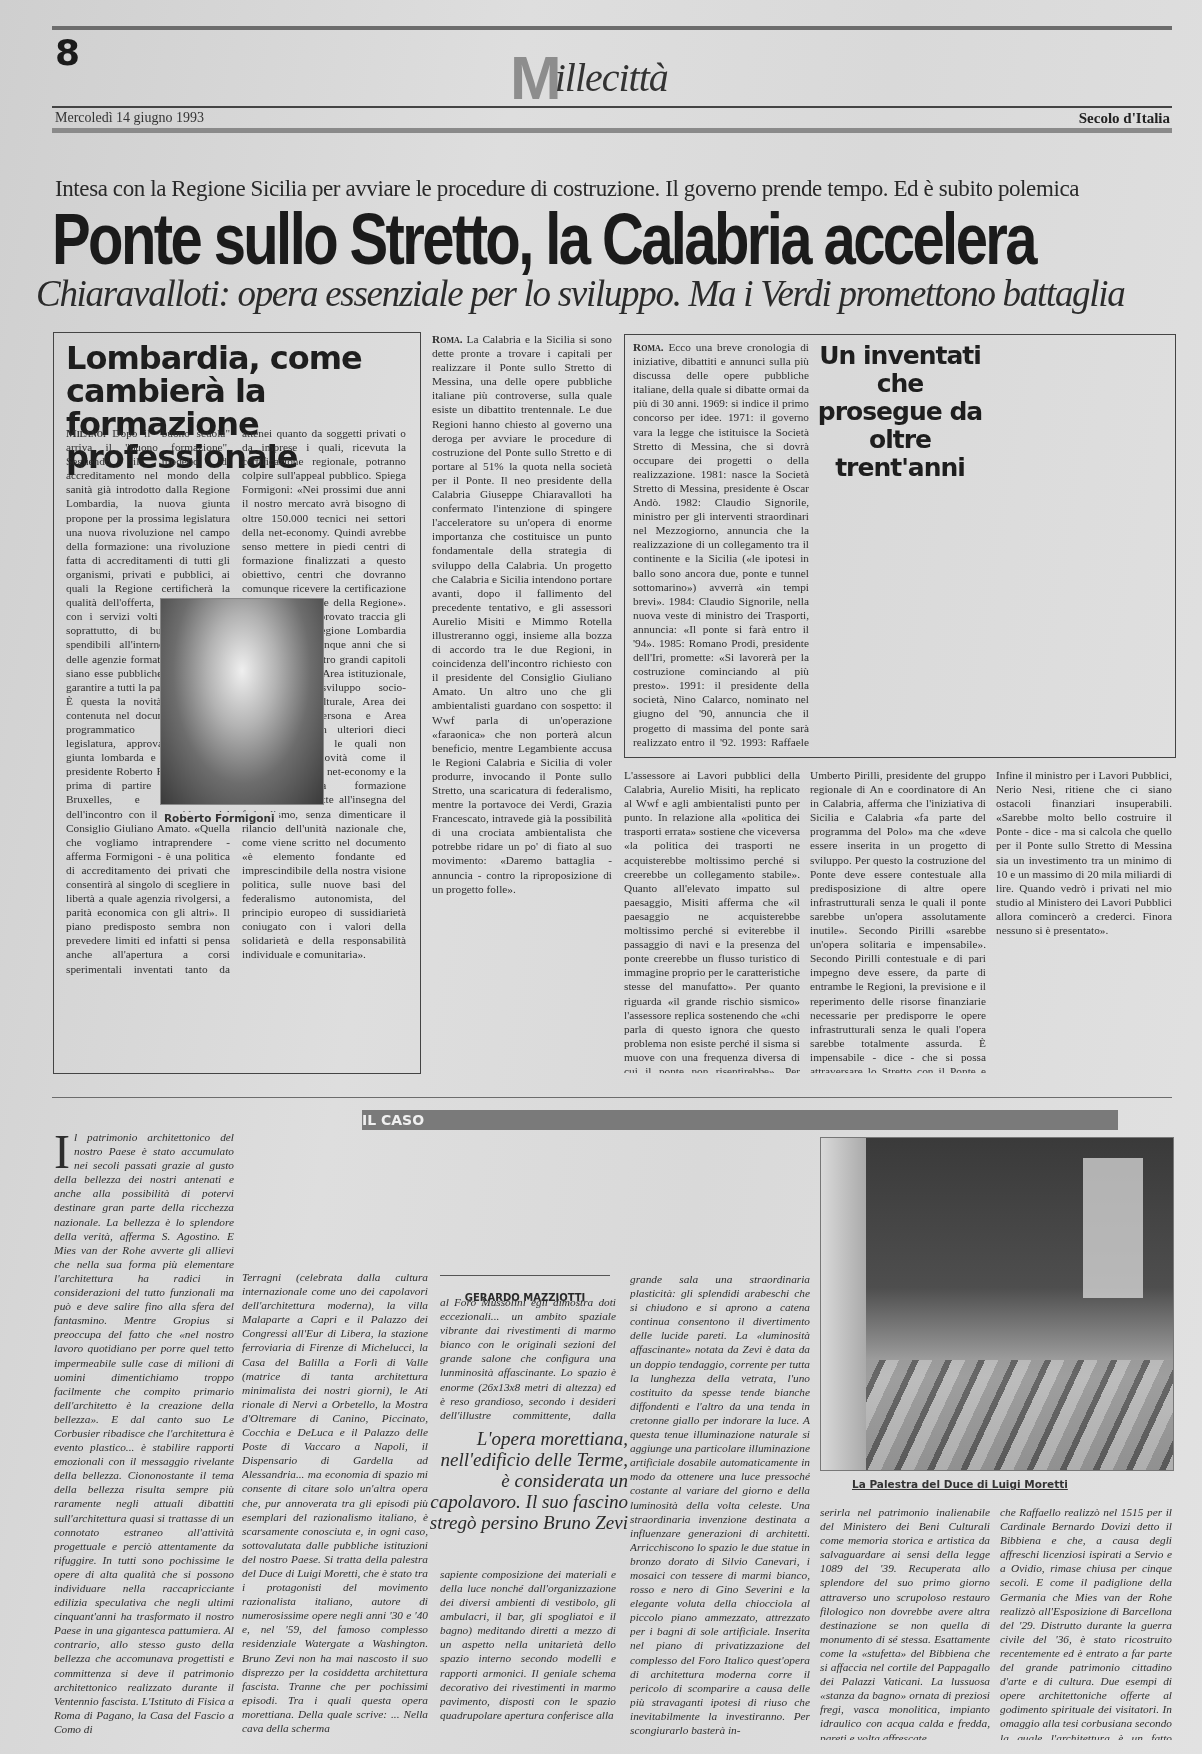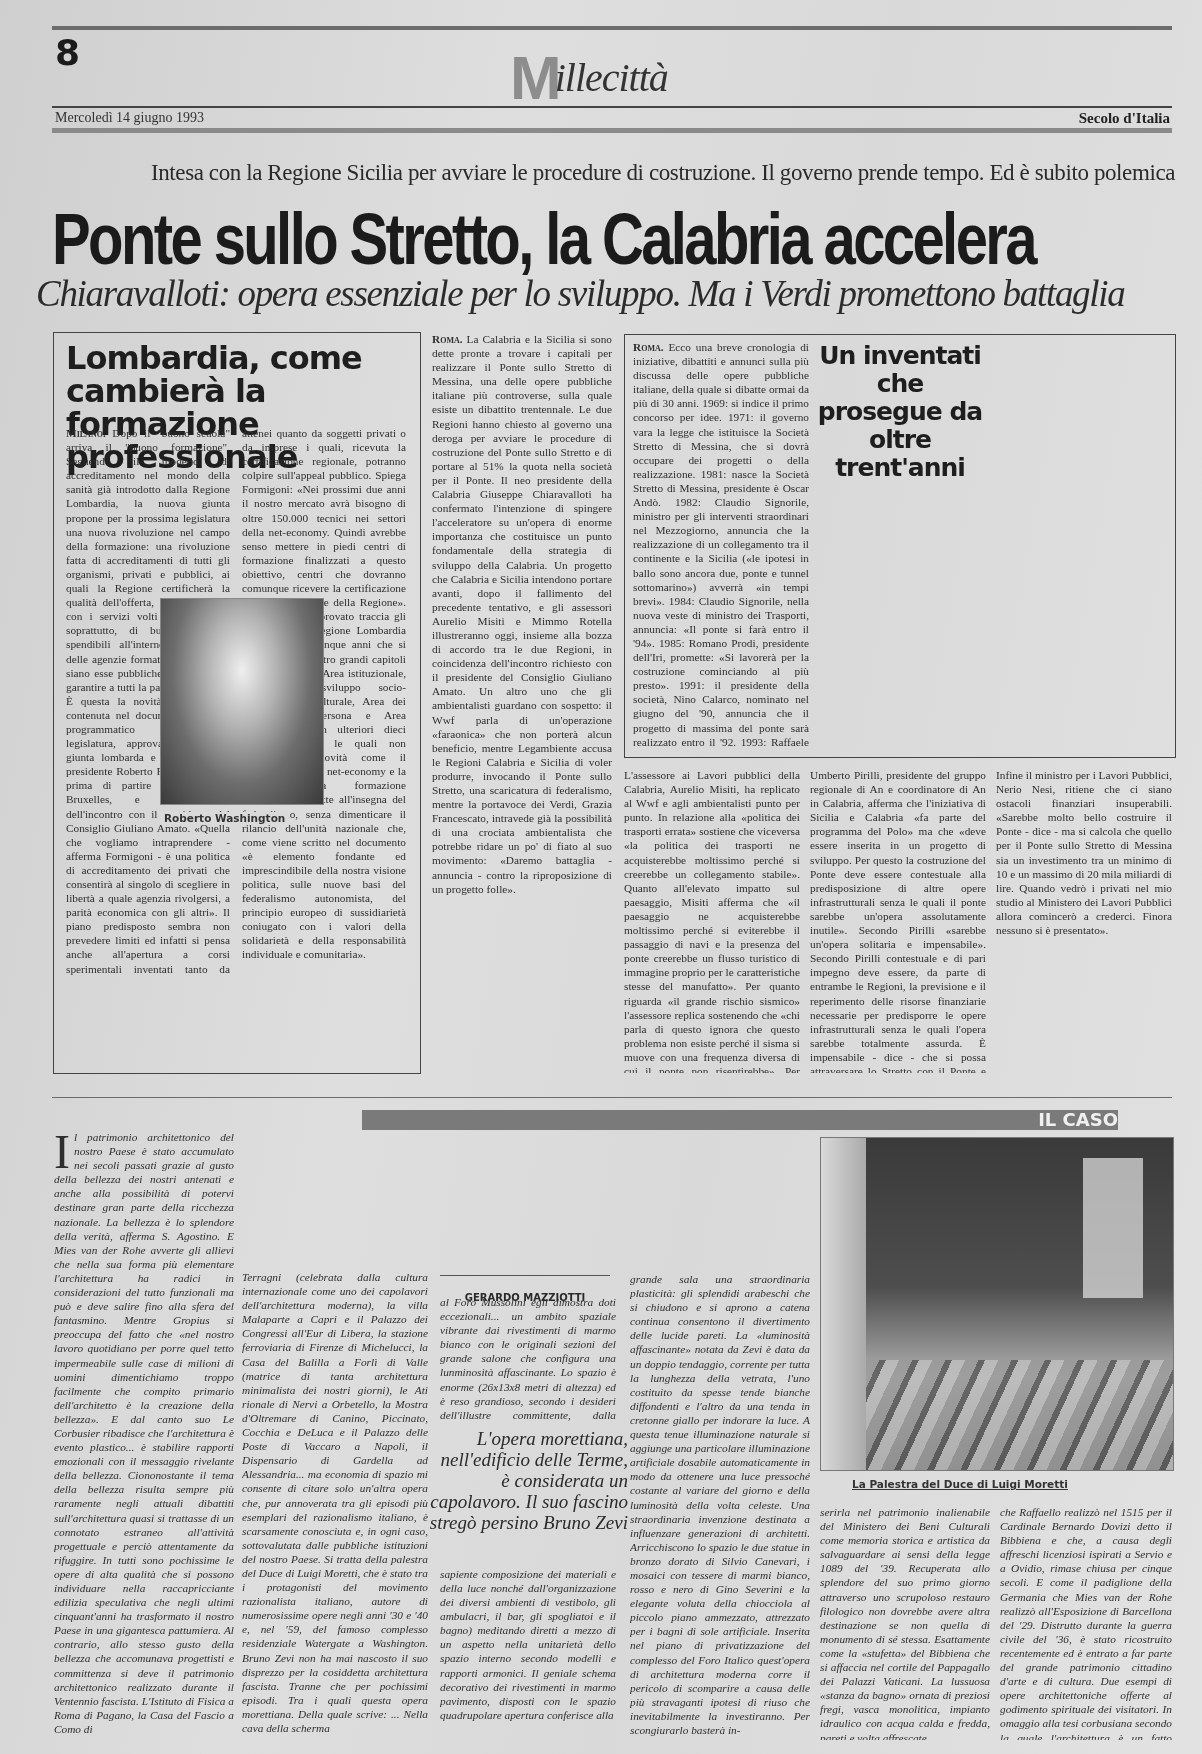--- a/index.html
+++ b/index.html
@@ -4,31 +4,31 @@
 <style>
   html,body{margin:0;padding:0;}
   body{width:1202px;height:1754px;background:#d6d6d6;font-family:"Liberation Serif",serif;color:#1e1e1e;position:relative;overflow:hidden;}
   .page{position:absolute;left:0;top:0;width:1202px;height:1754px;background:linear-gradient(100deg,#cfcfcf 0%,#dedede 35%,#d9d9d9 60%,#e2e2e2 100%);}
   .rule{position:absolute;left:52px;width:1120px;background:#6c6c6c;}
   .pagenum{position:absolute;left:55px;top:32px;font-family:"DejaVu Sans",sans-serif;font-weight:bold;font-size:36px;color:#1b1b1b;}
   .masthead{position:absolute;left:510px;top:42px;font-family:"Liberation Serif",serif;font-style:italic;font-size:40px;color:#333;letter-spacing:-1px;}
   .masthead .big{font-style:normal;font-weight:bold;font-size:62px;color:#8d8d8d;font-family:"Liberation Sans",sans-serif;vertical-align:-8px;margin-right:-6px;}
   .dateline{position:absolute;left:55px;top:110px;font-size:14px;color:#333;}
   .paper{position:absolute;right:32px;top:110px;font-size:15px;color:#222;font-weight:bold;margin-left:30px;}
-  .kicker{position:absolute;left:55px;top:160px;width:1120px;font-size:23px;letter-spacing:-0.4px;color:#2a2a2a;text-align:right;}
+  .kicker{position:absolute;left:55px;top:176px;width:1120px;font-size:23px;letter-spacing:-0.4px;color:#2a2a2a;}
   .headline{position:absolute;left:52px;top:196px;width:1130px;font-family:"Liberation Sans",sans-serif;font-weight:bold;font-size:58px;letter-spacing:-2.6px;transform:scaleY(1.25);transform-origin:left top;color:#1b1b1b;}
   .subhead{position:absolute;left:36px;top:272px;width:1130px;font-style:italic;font-size:37px;letter-spacing:-1.3px;color:#2b2b2b;}
   .box{position:absolute;border:1.5px solid #444;}
   .col{position:absolute;font-size:11.3px;line-height:14.1px;text-align:justify;color:#2e2e2e;overflow:hidden;}
   .col.it{font-style:italic;}
   .col b.lead{font-variant:small-caps;font-weight:bold;}
   .sidehead{position:absolute;font-family:"DejaVu Sans",sans-serif;font-weight:bold;color:#1e1e1e;letter-spacing:-1px;}
   .photo{position:absolute;background:radial-gradient(ellipse at 50% 35%,#efefef 0%,#b3b3b3 30%,#6d6d6d 60%,#3a3a3a 100%);border:1px solid #888;}
   .caption{position:absolute;font-family:"DejaVu Sans",sans-serif;font-size:10.5px;font-weight:bold;color:#333;}
-  .ilcaso{position:absolute;left:362px;top:1110px;width:756px;height:20px;background:#7a7a7a;color:#f0f0f0;font-family:"DejaVu Sans",sans-serif;font-weight:bold;font-size:18px;text-align:right;line-height:20px;}
+  .ilcaso{position:absolute;left:362px;top:1110px;width:756px;height:20px;background:#7a7a7a;color:#f0f0f0;font-family:"DejaVu Sans",sans-serif;font-weight:bold;font-size:14px;text-align:left;line-height:20px;}
   .foro{position:absolute;left:350px;top:1137px;width:420px;text-align:center;font-size:32px;line-height:37px;color:#2a2a2a;letter-spacing:-0.8px;}
   .byline{position:absolute;left:440px;top:1275px;width:170px;text-align:center;font-family:"DejaVu Sans",sans-serif;font-weight:bold;font-size:10px;color:#2a2a2a;border-top:1px solid #555;padding-top:16px;}
   .pull{position:absolute;left:428px;top:1428px;width:200px;text-align:right;font-style:italic;font-size:19px;line-height:21px;color:#2b2b2b;}
   .gymphoto{position:absolute;left:820px;top:1137px;width:352px;height:332px;background:
      linear-gradient(180deg,#3a3a3a 0%,#4e4e4e 45%,#8a8a8a 62%,#b0b0b0 72%,#6a6a6a 100%);border:1px solid #777;overflow:hidden;}
   .gymphoto .wall{position:absolute;left:0;top:0;width:45px;height:100%;background:linear-gradient(90deg,#d9d9d9,#aaa);}
   .gymphoto .win{position:absolute;right:30px;top:20px;width:60px;height:140px;background:#e6e6e6;opacity:.7;}
   .gymphoto .floor{position:absolute;left:45px;bottom:0;width:100%;height:110px;background:repeating-linear-gradient(115deg,#9a9a9a 0 12px,#555 12px 18px,#c0c0c0 18px 30px);opacity:.8;}
   .dropcap{float:left;font-size:48px;line-height:40px;font-style:normal;margin:2px 4px 0 0;}
 </style>
@@ -46,21 +46,21 @@
   <div class="rule" style="top:128px;height:5px;background:#8a8a8a;"></div>
 
   <div class="kicker">Intesa con la Regione Sicilia per avviare le procedure di costruzione. Il governo prende tempo. Ed è subito polemica</div>
   <div class="headline">Ponte sullo Stretto, la Calabria accelera</div>
   <div class="subhead">Chiaravalloti: opera essenziale per lo sviluppo. Ma i Verdi promettono battaglia</div>
 
   <div class="box" style="left:53px;top:332px;width:366px;height:740px;"></div>
   <div class="sidehead" style="left:66px;top:342px;width:345px;font-size:32px;line-height:33px;">Lombardia, come cambierà la formazione professionale</div>
   <div class="col" style="left:66px;top:426px;width:340px;height:640px;column-count:2;column-gap:12px;"><b class="lead">Milano.</b> <span>Dopo il "buono scuola" arriva il "buono formazione". Seguendo il modello di accreditamento nel mondo della sanità già introdotto dalla Regione Lombardia, la nuova giunta propone per la prossima legislatura una nuova rivoluzione nel campo della formazione: una rivoluzione fatta di accreditamenti di tutti gli organismi, privati e pubblici, ai quali la Regione certificherà la qualità dell'offerta, di integrazione con i servizi volti all'impiego e, soprattutto, di buoni formativi spendibili all'interno del sistema delle agenzie formative accreditate, siano esse pubbliche o private, per garantire a tutti la parità economica. È questa la novità più evidente contenuta nel documento politico-programmatico della VII legislatura, approvato ieri dalla giunta lombarda e presentato dal presidente Roberto Formigoni poco prima di partire alla volta di Bruxelles, e alla vigilia dell'incontro con il presidente del Consiglio Giuliano Amato. «Quella che vogliamo intraprendere - afferma Formigoni - è una politica di accreditamento dei privati che consentirà al singolo di scegliere in libertà a quale agenzia rivolgersi, a parità economica con gli altri». Il piano predisposto sembra non prevedere limiti ed infatti si pensa anche all'apertura a corsi sperimentali inventati tanto da attenei quanto da soggetti privati o da imprese i quali, ricevuta la certificazione regionale, potranno colpire sull'appeal pubblico. Spiega Formigoni: «Nei prossimi due anni il nostro mercato avrà bisogno di oltre 150.000 tecnici nei settori della net-economy. Quindi avrebbe senso mettere in piedi centri di formazione finalizzati a questo obiettivo, centri che dovranno comunque ricevere la certificazione di qualità da parte della Regione». Il documento approvato traccia gli impegni della Regione Lombardia per i prossimi cinque anni che si articolano in quattro grandi capitoli tradizionali, cioè Area istituzionale, Area dello sviluppo socio-economico e culturale, Area dei servizi alla persona e Area territoriale, e in ulteriori dieci articolazioni tra le quali non mancano le novità come il programma per la net-economy e la riforma della formazione professionale. Tutte all'insegna del federalismo, senza dimenticare il rilancio dell'unità nazionale che, come viene scritto nel documento «è elemento fondante ed imprescindibile della nostra visione politica, sulle nuove basi del federalismo autonomista, del principio europeo di sussidiarietà coniugato con i valori della solidarietà e della responsabilità individuale e comunitaria».</span></div>
   <div class="photo" style="left:160px;top:598px;width:162px;height:205px;"></div>
-  <div class="caption" style="left:160px;top:812px;background:#dadada;padding:0 4px;">Roberto Washington</div>
+  <div class="caption" style="left:160px;top:812px;background:#dadada;padding:0 4px;">Roberto Formigoni</div>
 
   <div class="col" style="left:432px;top:332px;width:180px;height:740px;"><b class="lead">Roma.</b> <span>La Calabria e la Sicilia si sono dette pronte a trovare i capitali per realizzare il Ponte sullo Stretto di Messina, una delle opere pubbliche italiane più controverse, sulla quale esiste un dibattito trentennale. Le due Regioni hanno chiesto al governo una deroga per avviare le procedure di costruzione del Ponte sullo Stretto e di portare al 51% la quota nella società per il Ponte. Il neo presidente della Calabria Giuseppe Chiaravalloti ha confermato l'intenzione di spingere l'acceleratore su un'opera di enorme importanza che costituisce un punto fondamentale della strategia di sviluppo della Calabria. Un progetto che Calabria e Sicilia intendono portare avanti, dopo il fallimento del precedente tentativo, e gli assessori Aurelio Misiti e Mimmo Rotella illustreranno oggi, insieme alla bozza di accordo tra le due Regioni, in coincidenza dell'incontro richiesto con il presidente del Consiglio Giuliano Amato. Un altro uno che gli ambientalisti guardano con sospetto: il Wwf parla di un'operazione «faraonica» che non porterà alcun beneficio, mentre Legambiente accusa le Regioni Calabria e Sicilia di voler produrre, invocando il Ponte sullo Stretto, una scaricatura di federalismo, mentre la portavoce dei Verdi, Grazia Francescato, intravede già la possibilità di una crociata ambientalista che potrebbe ridare un po' di fiato al suo movimento: «Daremo battaglia - annuncia - contro la riproposizione di un progetto folle».</span></div>
 
   <div class="box" style="left:624px;top:334px;width:550px;height:422px;"></div>
   <div class="sidehead" style="left:815px;top:342px;width:170px;font-size:25px;line-height:28px;text-align:center;">Un inventati che prosegue da oltre trent'anni</div>
   <div class="col" style="left:633px;top:340px;width:176px;height:410px;"><b class="lead">Roma.</b> <span>Ecco una breve cronologia di iniziative, dibattiti e annunci sulla più discussa delle opere pubbliche italiane, della quale si dibatte ormai da più di 30 anni. 1969: si indice il primo concorso per idee. 1971: il governo vara la legge che istituisce la Società Stretto di Messina, che si dovrà occupare dei progetti o della realizzazione. 1981: nasce la Società Stretto di Messina, presidente è Oscar Andò. 1982: Claudio Signorile, ministro per gli interventi straordinari nel Mezzogiorno, annuncia che la realizzazione di un collegamento tra il continente e la Sicilia («le ipotesi in ballo sono ancora due, ponte e tunnel sottomarino») avverrà «in tempi brevi». 1984: Claudio Signorile, nella nuova veste di ministro dei Trasporti, annuncia: «Il ponte si farà entro il '94». 1985: Romano Prodi, presidente dell'Iri, promette: «Si lavorerà per la costruzione cominciando al più presto». 1991: il presidente della società, Nino Calarco, nominato nel giugno del '90, annuncia che il progetto di massima del ponte sarà realizzato entro il '92. 1993: Raffaele Costa, ministro dei Trasporti, annuncia che la realizzazione del ponte dovrebbe essere possibile entro quattro anni. 1995: l'europarlamento boccia il progetto di realizzazione del ponte presentato da Forza Europa («prevedeva una costruzione entro il 2006 con un costo di 6 miliardi di lire»). 1997: Calarro annuncia che il progetto di fattibilità è stato presentato al Consiglio Superiore dei Lavori Pubblici. «Entro sei mesi - dice - si saprà in via definitiva se l'opera, dal punto di vista tecnico, si può realizzare». 1998: il Mediocredito centrale predispone uno studio di fattibilità finanziario per 7.140 miliardi di lire. 1999: Dopo una gara bandita dal ministero dei Lavori Pubblici, vengono affidati due studi di fattibilità: uno al Certet dell'università Bocconi e alla Coopers and Lybrand (insieme a Price Waterhouse, Sic e Sintra), l'altro al Colosso americano Parson Transportation Group. Giugno 2000: il ministro dell'Ambiente Willer Bordon si dichiara contrario all'opera: «A tutt'oggi - sottolinea - non è ben chiaro perché bisognerebbe costruire questa gigantesca infrastruttura, visto che molti imprenditori e tecnici che non hanno alcun interesse personale nella vicenda dicono che ci sono modi più rapidi ed efficaci per migliorare i collegamenti con la Sicilia». Giugno 2000: le Regioni Calabria e Sicilia si dichiarano pronte a trovare i capitali per l'opera.</span></div>
   <div class="col" style="left:820px;top:476px;width:168px;height:275px;"></div>
   <div class="col" style="left:996px;top:340px;width:172px;height:410px;"></div>
 
   <div class="col" style="left:624px;top:768px;width:176px;height:305px;"><span>L'assessore ai Lavori pubblici della Calabria, Aurelio Misiti, ha replicato al Wwf e agli ambientalisti punto per punto. In relazione alla «politica dei trasporti errata» sostiene che viceversa «la politica dei trasporti ne acquisterebbe moltissimo perché si creerebbe un collegamento stabile». Quanto all'elevato impatto sul paesaggio, Misiti afferma che «il paesaggio ne acquisterebbe moltissimo perché si eviterebbe il passaggio di navi e la presenza del ponte creerebbe un flusso turistico di immagine proprio per le caratteristiche stesse del manufatto». Per quanto riguarda «il grande rischio sismico» l'assessore replica sostenendo che «chi parla di questo ignora che questo problema non esiste perché il sisma si muove con una frequenza diversa di cui il ponte non risentirebbe». Per quanto riguarda il quarto punto che il Wwf pone, e cioè l'eccessivo prelievo di materiali ed acqua, l'assessore ai lavori pubblici della Calabria replica sostenendo che il problema non ci sarebbe perché il materiale verrebbe predisposto in officina e il ponte è prevalentemente costituito in acciaio ed alluminio. Infine Misiti sottolinea che il ponte «aumenterebbe il flusso turistico sostituendo, in gran parte, il trasporto merci e persone che in questo momento occupa il trasporto nel lo Stretto».</span></div>

